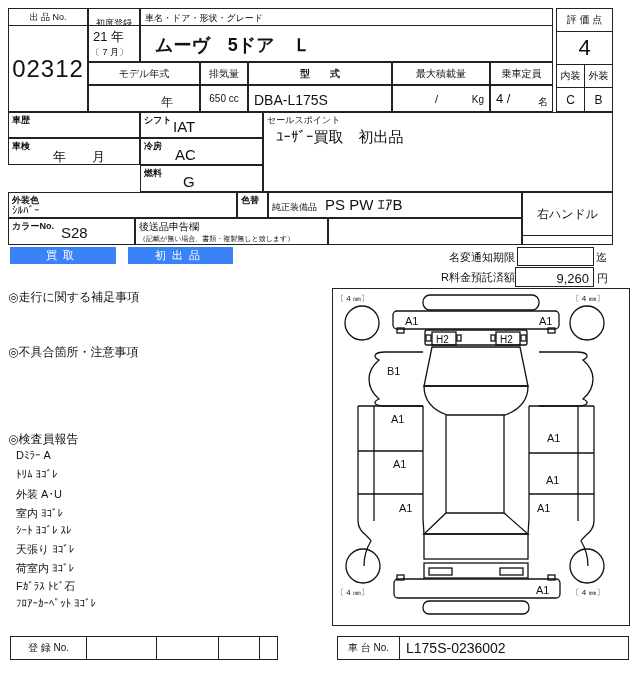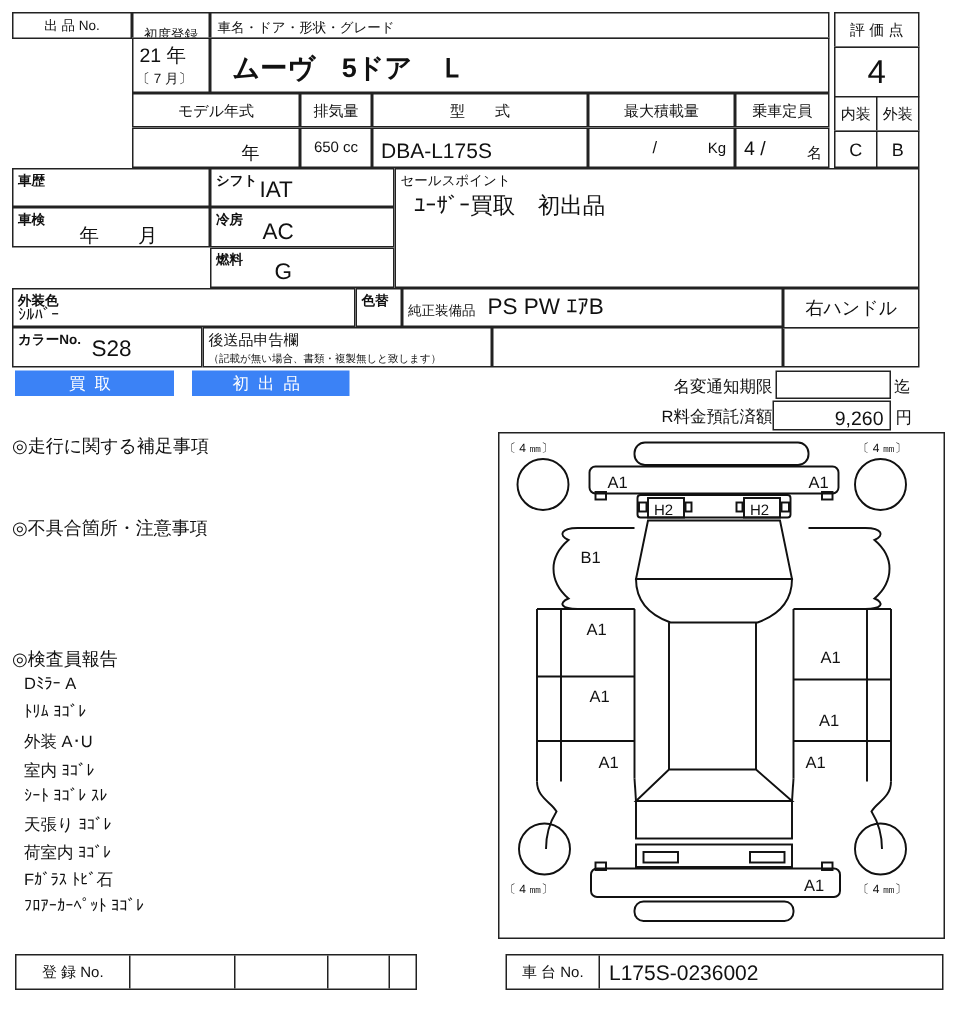--- a/index.html
+++ b/index.html
@@ -14,33 +14,34 @@
   .item{position:absolute;font-size:11px;white-space:nowrap;}
   .notice-lbl{position:absolute;font-size:11px;text-align:right;width:125px;white-space:nowrap;}
   svg text{font-family:"Liberation Sans","DejaVu Sans",sans-serif;fill:#111;}
 </style>
 </head>
 <body>
 
 <div class="sheet">
 
   <div class="cell ctr" style="left:8px;top:8px;width:80px;height:18px;font-size:9px;">出 品 No.</div>
+  <div class="cell ctr" style="left:8px;top:25px;width:80px;height:87px;font-size:24px;letter-spacing:1px;">02312</div>
 
   <div class="cell ctr" style="left:88px;top:8px;width:52px;height:30px;font-size:9px;">初度登録</div>
   <div class="cell" style="left:88px;top:25px;width:52px;height:37px;">
     <div style="font-size:13px;padding:2px 0 0 4px;">21 年</div>
     <div style="font-size:9px;padding-left:2px;">〔 7 月〕</div>
   </div>
 
   <div class="cell" style="left:140px;top:8px;width:413px;height:18px;font-size:9px;padding:3px 0 0 4px;">車名・ドア・形状・グレード</div>
   <div class="cell" style="left:140px;top:25px;width:413px;height:37px;font-size:18px;font-weight:bold;padding:7px 0 0 14px;">ムーヴ　5ドア　Ｌ</div>
 
   <div class="cell ctr" style="left:88px;top:62px;width:112px;height:23px;font-size:10px;">モデル年式</div>
   <div class="cell ctr" style="left:200px;top:62px;width:48px;height:23px;font-size:10px;">排気量</div>
-  <div class="cell ctr" style="left:248px;top:62px;width:144px;height:23px;font-size:10px;">型　　式</div>
+  <div class="cell ctr" style="left:248px;top:62px;width:144px;height:23px;font-size:10px;font-weight:bold;">型　　式</div>
   <div class="cell ctr" style="left:392px;top:62px;width:98px;height:23px;font-size:10px;">最大積載量</div>
   <div class="cell ctr" style="left:490px;top:62px;width:63px;height:23px;font-size:10px;">乗車定員</div>
 
   <div class="cell" style="left:88px;top:85px;width:112px;height:27px;font-size:12px;text-align:right;padding:8px 26px 0 0;">年</div>
   <div class="cell ctr" style="left:200px;top:85px;width:48px;height:27px;font-size:10px;">650 cc</div>
   <div class="cell" style="left:248px;top:85px;width:144px;height:27px;font-size:14px;padding:6px 0 0 5px;">DBA-L175S</div>
   <div class="cell" style="left:392px;top:85px;width:98px;height:27px;">
     <span style="position:absolute;left:42px;top:7px;font-size:11px;">/</span>
     <span style="position:absolute;right:5px;top:8px;font-size:10px;">Kg</span>
   </div>
@@ -94,21 +95,21 @@
   <div class="cell" style="left:522px;top:218px;width:91px;height:27px;"></div>
 
   <div class="cell" style="left:263px;top:112px;width:350px;height:80px;">
     <div style="font-size:9px;padding:1px 0 0 3px;">セールスポイント</div>
     <div style="font-size:15px;padding:1px 0 0 12px;">ﾕｰｻﾞｰ買取　初出品</div>
   </div>
   <div class="cell" style="left:268px;top:192px;width:254px;height:26px;">
     <span style="position:absolute;left:3px;top:8px;font-size:9px;">純正装備品</span>
     <span style="position:absolute;left:56px;top:3px;font-size:15px;">PS PW ｴｱB</span>
   </div>
-  <div class="cell ctr" style="left:522px;top:192px;width:91px;height:27px;font-size:12px;">右ハンドル</div>
+  <div class="cell ctr" style="left:522px;top:192px;width:91px;height:44px;font-size:12px;">右ハンドル</div>
 
   <div class="badge" style="left:10px;top:247px;width:106px;height:17px;">買取</div>
   <div class="badge" style="left:128px;top:247px;width:105px;height:17px;">初出品</div>
 
   <div class="notice-lbl" style="left:390px;top:250px;">名変通知期限</div>
   <div class="cell" style="left:517px;top:247px;width:77px;height:19px;font-size:12px;text-align:right;padding-top:2px;"></div>
   <div style="position:absolute;left:596px;top:250px;font-size:11px;">迄</div>
 
   <div class="notice-lbl" style="left:390px;top:270px;">R料金預託済額</div>
   <div class="cell" style="left:515px;top:267px;width:79px;height:20px;font-size:13px;text-align:right;padding:3px 4px 0 0;">9,260</div>

